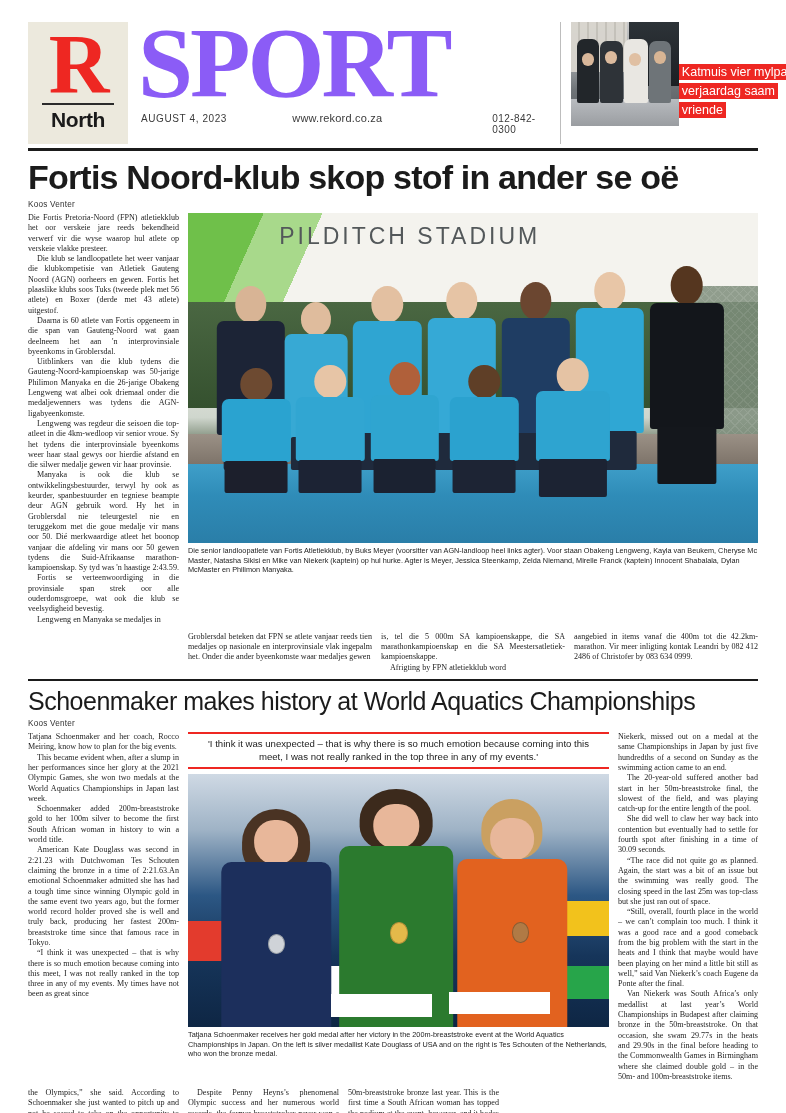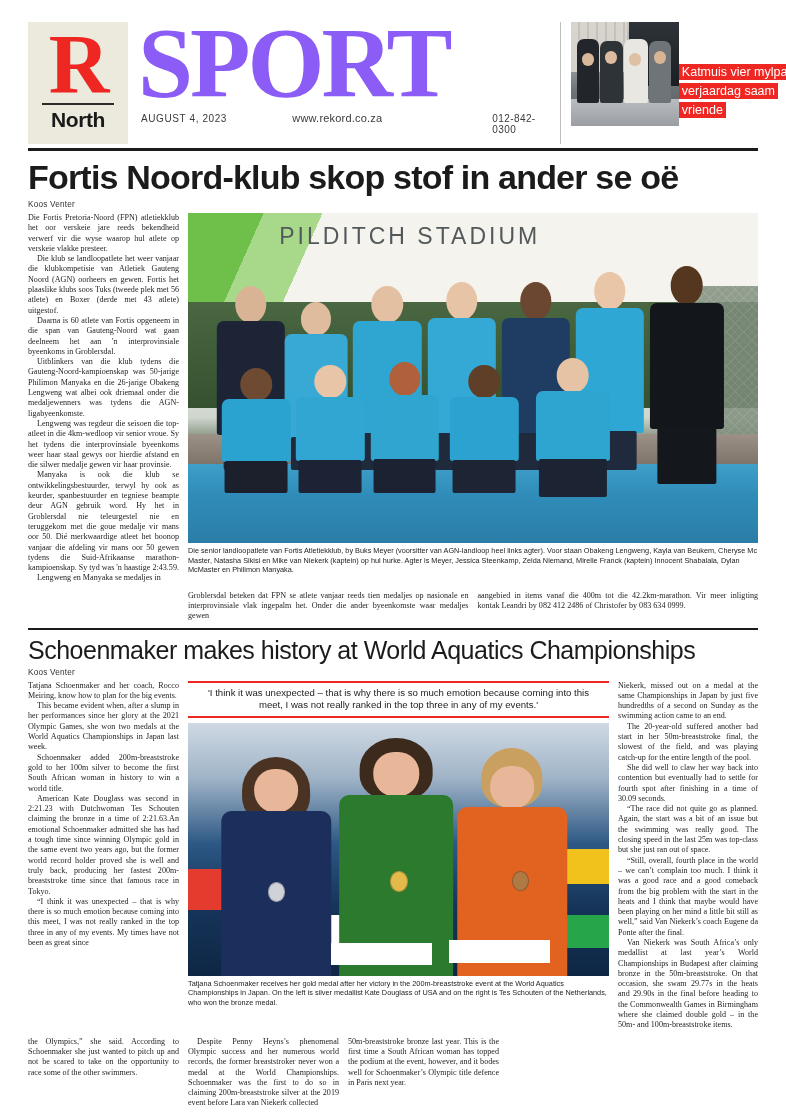--- a/index.html
+++ b/index.html
@@ -376,20 +376,21 @@
 
     <div class="a1-body">
 
       <div class="col-narrow bodytext">
         <p class="noind">Die Fortis Pretoria-Noord (FPN) atletiekklub het oor verskeie jare reeds bekendheid verwerf vir die wyse waarop hul atlete op verskeie vlakke presteer.</p>
         <p>Die klub se landloopatlete het weer vanjaar die klubkompetisie van Atletiek Gauteng Noord (AGN) oorheers en gewen. Fortis het plaaslike klubs soos Tuks (tweede plek met 56 atlete) en Boxer (derde met 43 atlete) uitgestof.</p>
         <p>Daarna is 60 atlete van Fortis opgeneem in die span van Gauteng-Noord wat gaan deelneem het aan 'n interprovinsiale byeenkoms in Groblersdal.</p>
         <p>Uitblinkers van die klub tydens die Gauteng-Noord-kampioenskap was 50-jarige Philimon Manyaka en die 26-jarige Obakeng Lengweng wat albei ook driemaal onder die medaljewenners was tydens die AGN-ligabyeenkomste.</p>
         <p>Lengweng was regdeur die seisoen die top-atleet in die 4km-wedloop vir senior vroue. Sy het tydens die interprovinsiale byeenkoms weer haar staal gewys oor hierdie afstand en die silwer medalje gewen vir haar provinsie.</p>
         <p>Manyaka is ook die klub se ontwikkelingsbestuurder, terwyl hy ook as keurder, spanbestuurder en tegniese beampte deur AGN gebruik word. Hy het in Groblersdal nie teleurgestel nie en teruggekom met die goue medalje vir mans oor 50. Dié merkwaardige atleet het boonop vanjaar die afdeling vir mans oor 50 gewen tydens die Suid-Afrikaanse marathon-kampioenskap. Sy tyd was 'n haastige 2:43.59.</p>
+        <p>Fortis se verteenwoordiging in die provinsiale span strek oor alle ouderdomsgroepe, wat ook die klub se veelsydigheid bevestig.</p>
         <p>Lengweng en Manyaka se medaljes in</p>
       </div>
 
       <div class="photo1">
         <div class="ph1-img">
           <div class="ph1-sky"></div>
           <div class="ph1-banner"></div>
           <div class="ph1-swoosh"></div>
           <div class="ph1-stadtext">PILDITCH STADIUM</div>
           <div class="ph1-hedge"></div>
@@ -463,20 +464,24 @@
         <div class="caption">Die senior landloopatlete van Fortis Atletiekklub, by Buks Meyer (voorsitter van AGN-landloop heel links agter). Voor staan Obakeng Lengweng, Kayla van Beukem, Cheryse Mc Master, Natasha Sikisi en Mike van Niekerk (kaptein) op hul hurke. Agter is Meyer, Jessica Steenkamp, Zelda Niemand, Mirelle Franck (kaptein) Innocent Shabalala, Dylan McMaster en Philimon Manyaka.</div>
       </div>
     </div>
 
     <div class="a1-lower">
       <div class="spacer"></div>
       <div class="c3 bodytext">
         <p class="noind">Groblersdal beteken dat FPN se atlete vanjaar reeds tien medaljes op nasionale en interprovinsiale vlak ingepalm het. Onder die ander byeenkomste waar medaljes gewen</p>
       </div>
       <div class="c3 bodytext">
+        <p class="noind">is, tel die 5 000m SA kampioenskappe, die SA marathonkampioenskap en die SA Meestersatletiek-kampioenskappe.</p>
+        <p>Afrigting by FPN atletiekklub word</p>
+      </div>
+      <div class="c3 bodytext">
         <p class="noind">aangebied in items vanaf die 400m tot die 42.2km-marathon. Vir meer inligting kontak Leandri by 082 412 2486 of Christofer by 083 634 0999.</p>
       </div>
     </div>
   </div>
 
   <div class="rule-med"></div>
 
   <div class="article">
 
     <h2 class="headline2">Schoenmaker makes history at World Aquatics Championships</h2>

